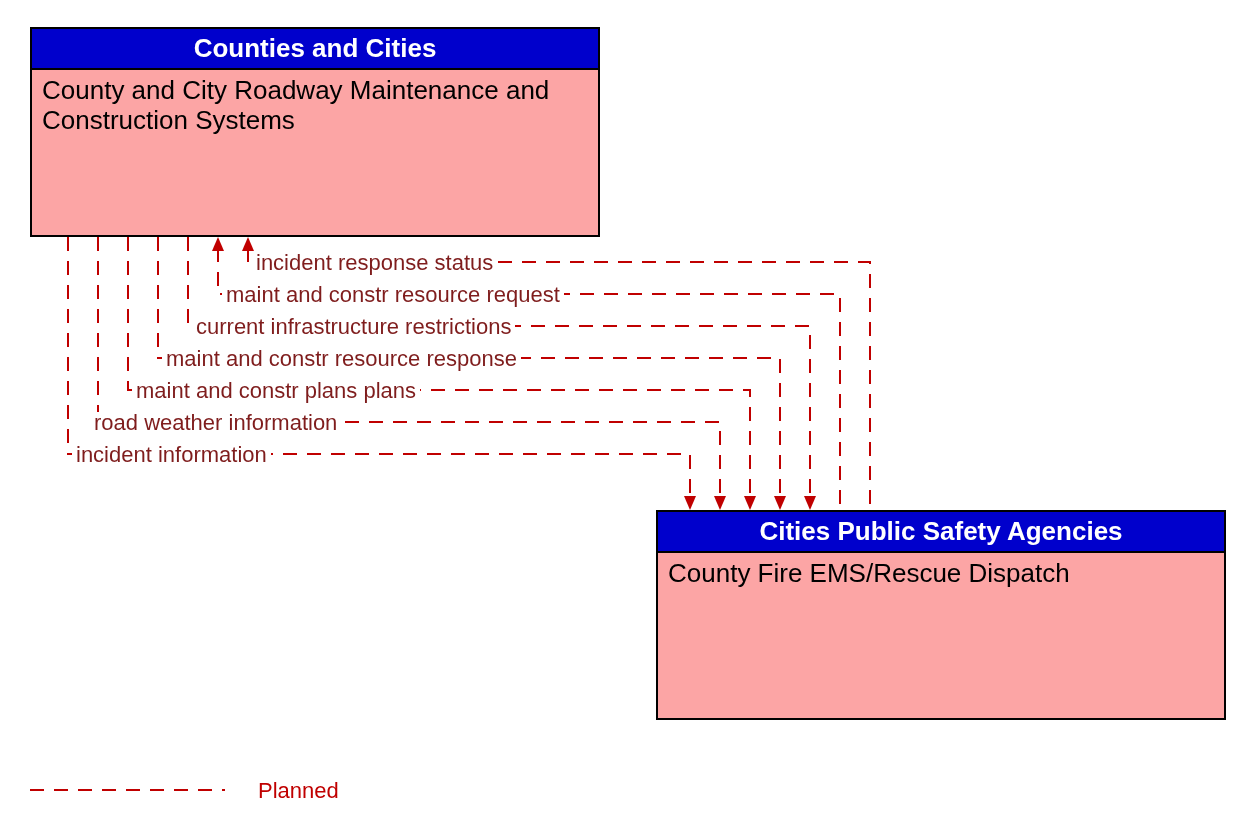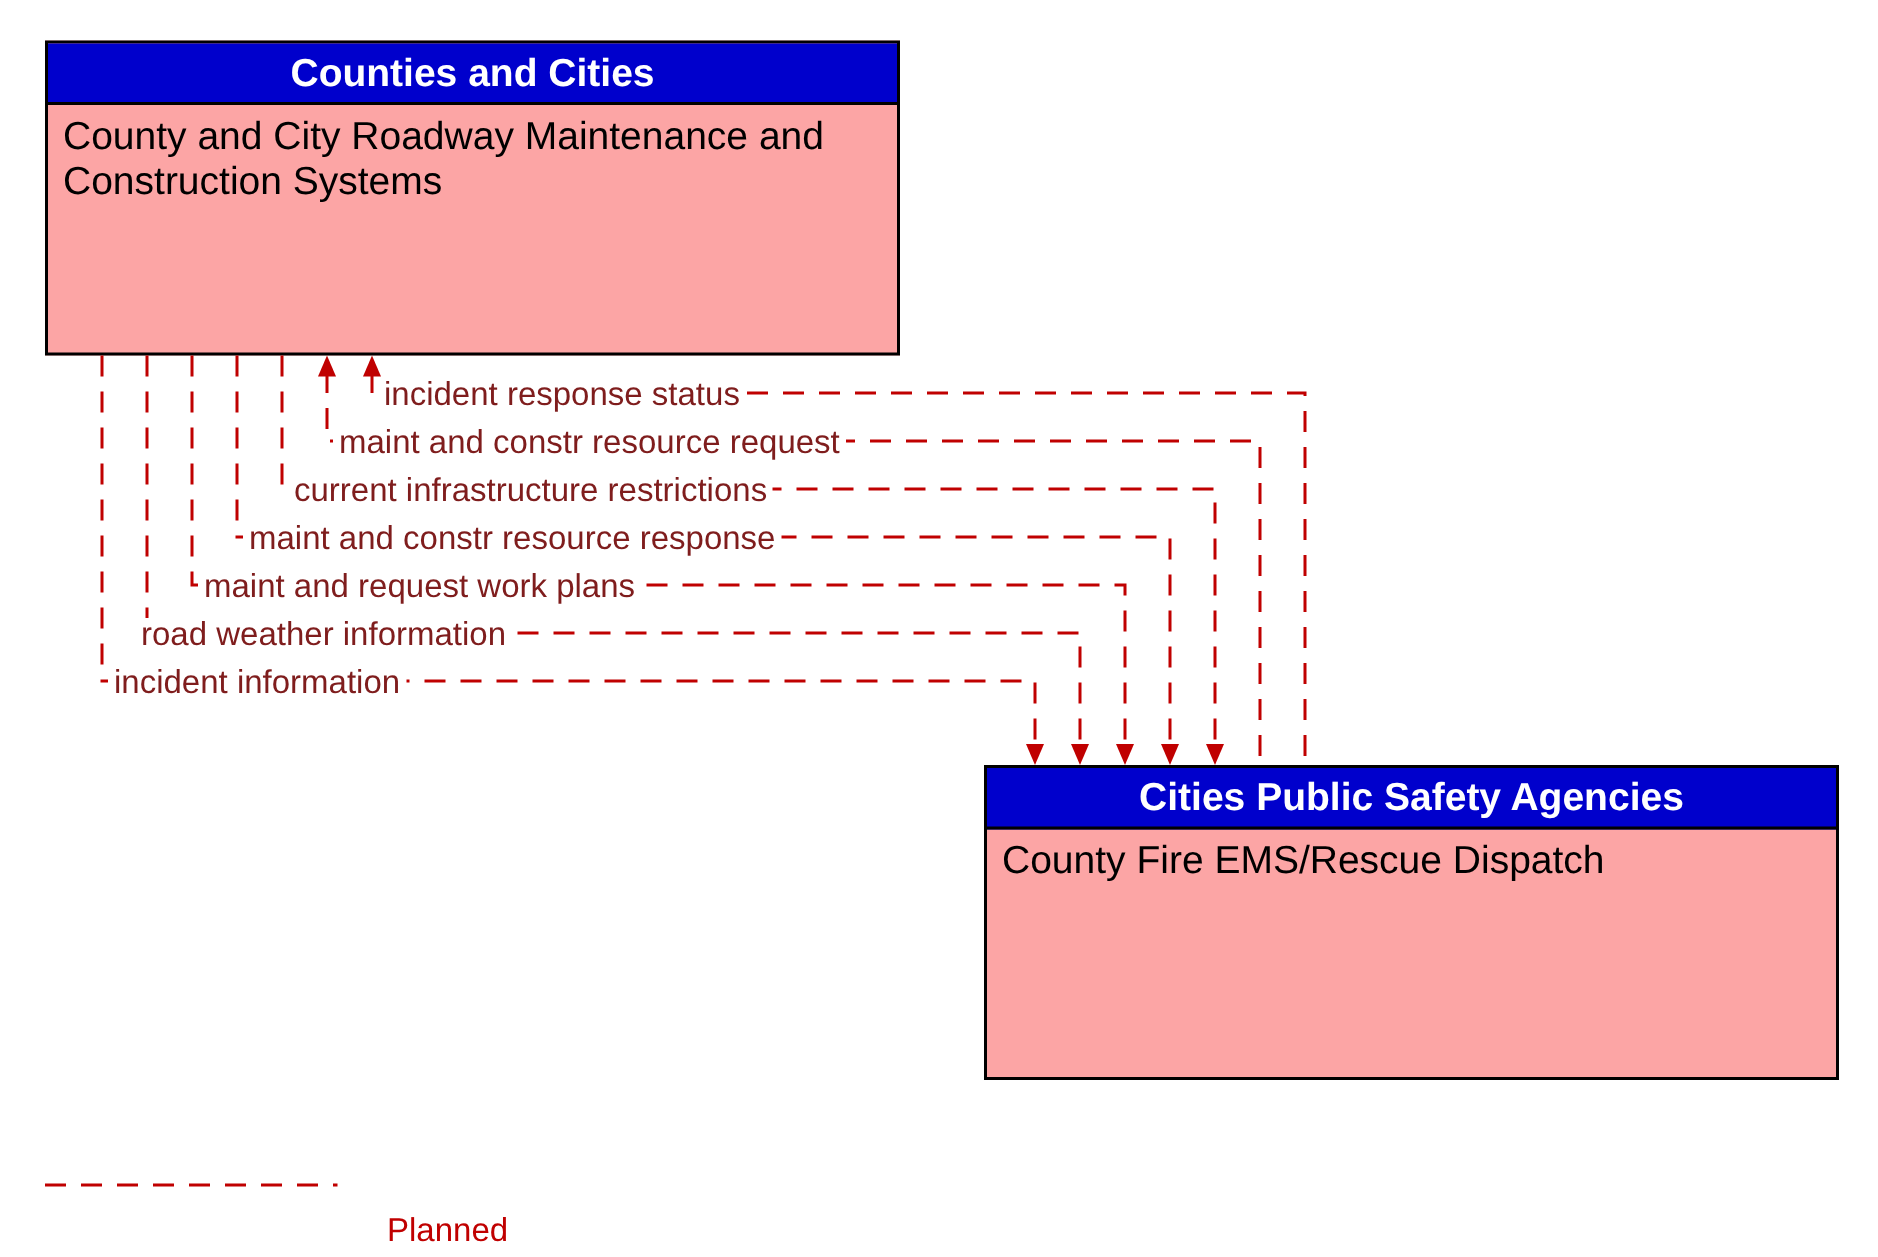--- a/index.html
+++ b/index.html
@@ -38,21 +38,20 @@
     background: #ffffff;
     font-size: 22px;
     padding: 0 4px;
     white-space: nowrap;
     line-height: 1;
   }
   .legend-label {
     position: absolute;
     color: #c00000;
     font-size: 22px;
-    margin-top: 29px;
   }
   svg.conn {
     position: absolute;
     left: 0;
     top: 0;
     width: 1252px;
     height: 838px;
     pointer-events: none;
   }
   svg.conn path,
@@ -103,17 +102,17 @@
   <path d="M 68 237 L 68 454 L 690 454 L 690 500"></path>
   <polygon class="arrowhead" points="690,510 684,496 696,496"></polygon>
 
   <line x1="30" y1="790" x2="225" y2="790"></line>
 </svg>
 
 <div class="flow-label" style="left:252px; top:252px;">incident response status</div>
 <div class="flow-label" style="left:222px; top:284px;">maint and constr resource request</div>
 <div class="flow-label" style="left:192px; top:316px;">current infrastructure restrictions</div>
 <div class="flow-label" style="left:162px; top:348px;">maint and constr resource response</div>
-<div class="flow-label" style="left:132px; top:380px;">maint and request work plans</div>
+<div class="flow-label" style="left:132px; top:380px;">maint and constr plans plans</div>
 <div class="flow-label" style="left:90px; top:412px;">road weather information</div>
 <div class="flow-label" style="left:72px;  top:444px;">incident information</div>
 
 <div class="legend-label" style="left:258px; top:778px;">Planned</div>
 
 </body></html>

